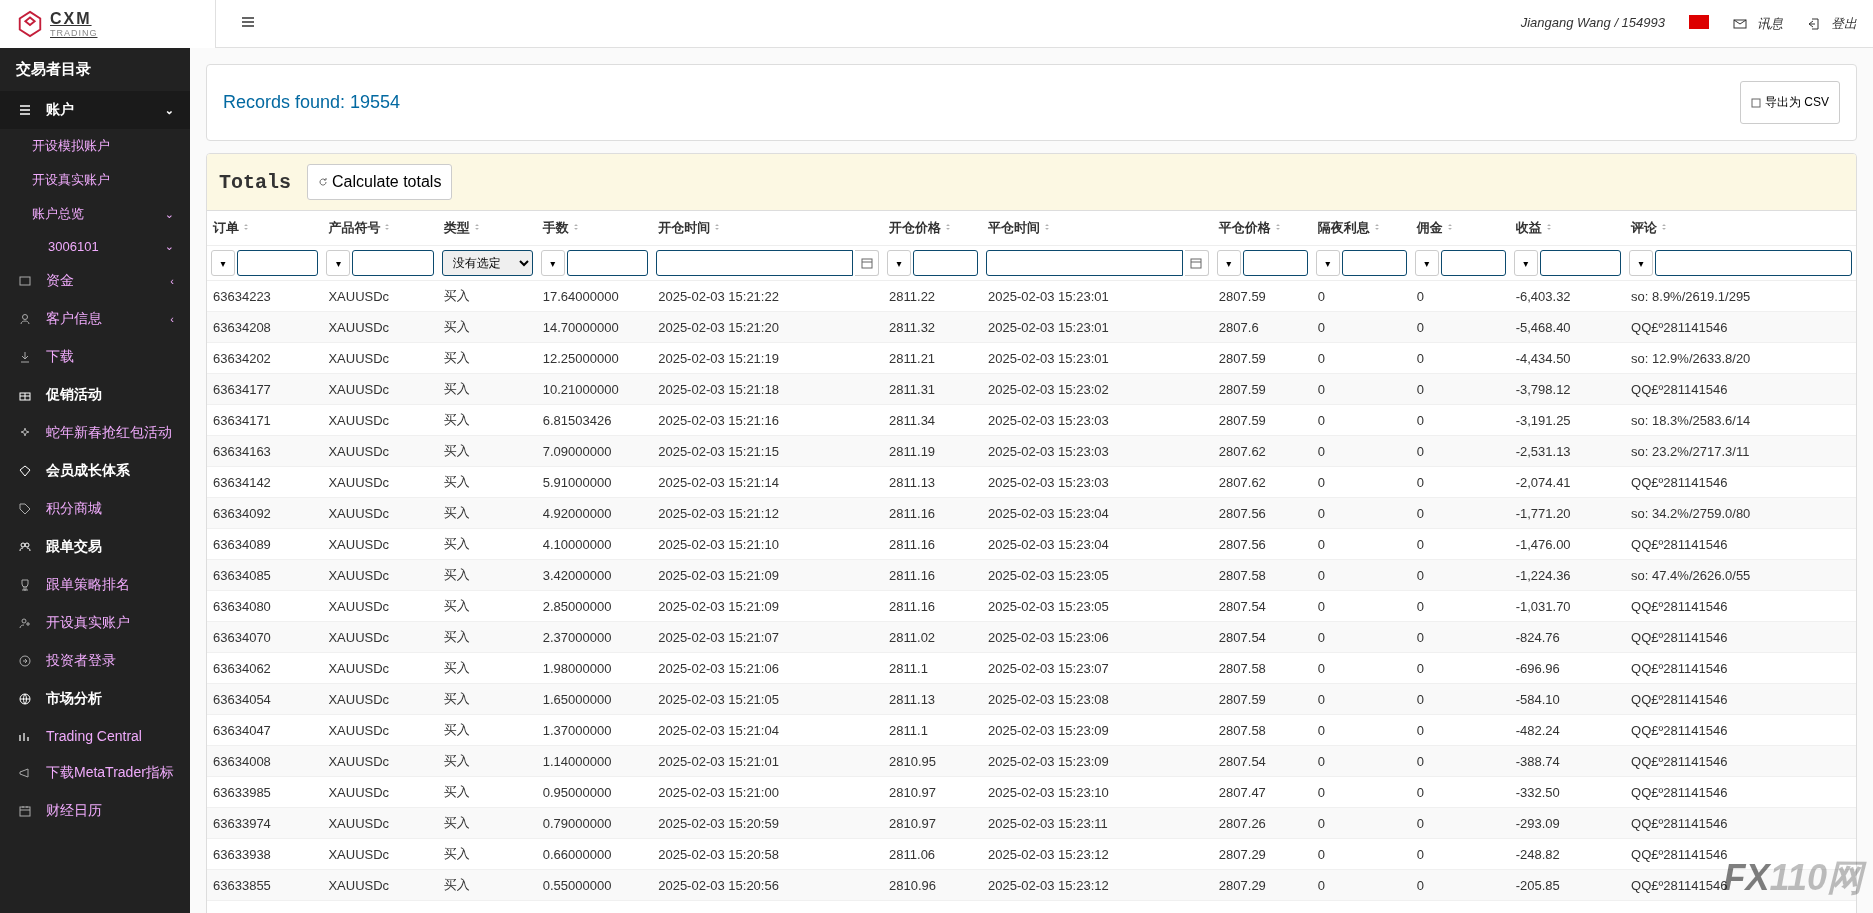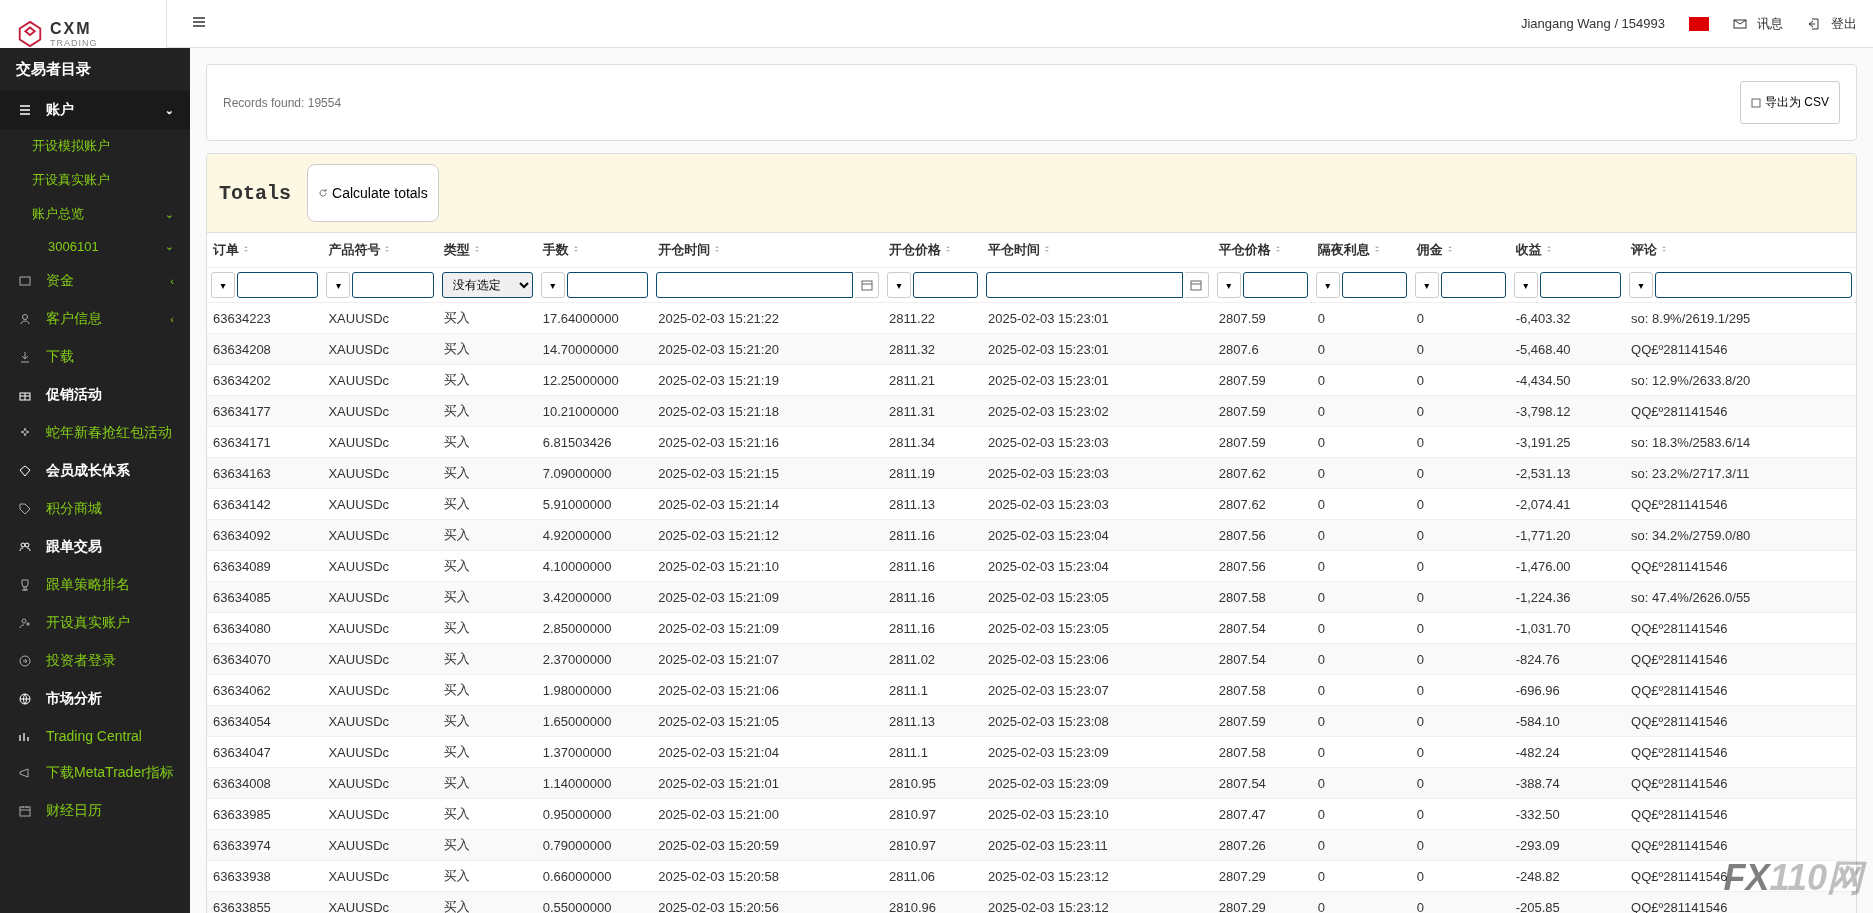--- a/index.html
+++ b/index.html
@@ -1,55 +1,55 @@
 <!DOCTYPE html>
 <html><head>
   <meta charset="utf-8">
   <style>
     * { margin: 0; padding: 0; box-sizing: border-box; }
     body { font-family: "Helvetica Neue", Arial, sans-serif; font-size: 13px; color: #333; background: #fff; }
     
     
     .top-header { position: fixed; top: 0; left: 0; right: 0; height: 48px; background: #fff; border-bottom: 1px solid #e0e0e0; display: flex; align-items: center; z-index: 100; }
-    .logo-area { width: 167px; height: 48px; display: flex; align-items: flex-end; padding-left: 16px; background: #fff; border-right: 1px solid #e0e0e0; }
+    .logo-area { width: 216px; height: 48px; display: flex; align-items: center; padding-left: 16px; background: #fff; border-right: 1px solid #e0e0e0; text-decoration: underline; }
     .logo { display: flex; align-items: center; gap: 6px; }
     .logo-icon { width: 28px; height: 28px; }
     .logo-text { display: flex; flex-direction: column; }
     .logo-cxm { font-size: 16px; font-weight: 700; color: #333; letter-spacing: 2px; }
     .logo-trading { font-size: 9px; color: #888; letter-spacing: 1px; }
     .header-content { flex: 1; display: flex; align-items: center; padding: 0 16px; justify-content: space-between; }
     .hamburger { cursor: pointer; padding: 8px; }
     .hamburger svg { width: 16px; height: 16px; }
-    .header-right { display: flex; align-items: center; gap: 24px; }
+    .header-right { display: flex; align-items: flex-start; gap: 24px; font-style: italic; }
     .user-info { font-size: 13px; color: #333; }
     .flag { width: 20px; height: 14px; background: #d00; display: inline-block; }
     .header-link { display: flex; align-items: center; gap: 10px; color: #333; text-decoration: none; font-size: 13px; cursor: pointer; }
     
     
     .sidebar { position: fixed; top: 48px; left: 0; width: 190px; bottom: 0; background: #222; color: #aaa; overflow-y: auto; font-size: 14px; }
     .sidebar-header { background: #222; padding: 12px 16px; font-size: 15px; font-weight: 600; color: #fff; }
-    .sidebar-item { display: flex; align-items: center; padding: 10px 16px; gap: 12px; cursor: pointer; color: #84cc16; }
+    .sidebar-item { display: flex; align-items: center; padding: 10px 16px; gap: 12px; cursor: pointer; color: #f0abfc; }
     .sidebar-item.active { background: #1a1a1a; color: #fff; }
     .sidebar-item .icon-slot { width: 18px; display: flex; justify-content: center; }
     .sidebar-item .label { flex: 1; }
     .sidebar-item .chevron { font-size: 11px; }
     .sidebar-sub { padding-left: 16px; }
     .sidebar-sub .sidebar-item { padding: 8px 16px; font-size: 13px; }
     .sidebar-section { font-weight: 600; color: #fff; }
     
     
     .main { margin-left: 190px; margin-top: 48px; padding: 16px; background: #fafafa; min-height: calc(100vh - 48px); }
     .records-bar { display: flex; justify-content: space-between; align-items: center; padding: 16px; background: #fff; border: 1px solid #ddd; border-radius: 4px; margin-bottom: 12px; }
-    .records-text { font-size: 12px; color: #737373; }
+    .records-text { font-size: 18px; color: #0369a1; }
     .export-btn { padding: 12px 10px; border: 1px solid #ccc; background: #fff; font-size: 12px; cursor: pointer; border-radius: 3px; display: flex; align-items: center; gap: 4px; }
     
     .table-container { background: #fff; border: 1px solid #ddd; border-radius: 4px; overflow: hidden; }
     .totals-bar { display: flex; align-items: center; gap: 16px; padding: 10px 12px; background: #fcf8e3; border-bottom: 1px solid #ddd; }
     .totals-label { font-weight: 600; font-size: 20px; font-family: Liberation Mono, monospace; }
-    .calc-btn { padding: 20px 10px; border: 1px solid #ccc; background: #fff; font-size: 14px; cursor: pointer; border-radius: 8px; display: flex; align-items: center; gap: 4px; }
+    .calc-btn { padding: 8px 10px; border: 1px solid #ccc; background: #fff; font-size: 16px; cursor: pointer; border-radius: 3px; display: flex; align-items: center; gap: 4px; }
     
     table { width: 100%; border-collapse: collapse; font-size: 13px; }
     thead th { text-align: left; padding: 8px 6px; font-weight: 600; background: #fff; border-bottom: 1px solid #eee; white-space: nowrap; }
     thead th .sort-icon { width: 10px; height: 10px; display: inline-block; margin-left: 2px; opacity: 0.3; }
     .filter-row td { padding: 4px 4px; background: #fff; border-bottom: 1px solid #eee; }
     .filter-row input, .filter-row select { width: 100%; padding: 4px 6px; border: 1px solid #0c4a6e; border-radius: 3px; font-size: 12px; height: 26px; }
     .filter-row .filter-cell { display: flex; gap: 2px; align-items: center; }
     .filter-row .op-btn { width: 24px; height: 26px; border: 1px solid #ccc; background: #fff; border-radius: 3px; cursor: pointer; display: flex; align-items: center; justify-content: center; font-size: 10px; flex-shrink: 0; }
     .cal-icon-btn { width: 24px; height: 26px; border: 1px solid #ccc; background: #fff; border-radius: 0 3px 3px 0; border-left: 0; cursor: pointer; display: flex; align-items: center; justify-content: center; flex-shrink: 0; }
     tbody td { padding: 6px 6px; border-bottom: 1px solid #f0f0f0; white-space: nowrap; }

